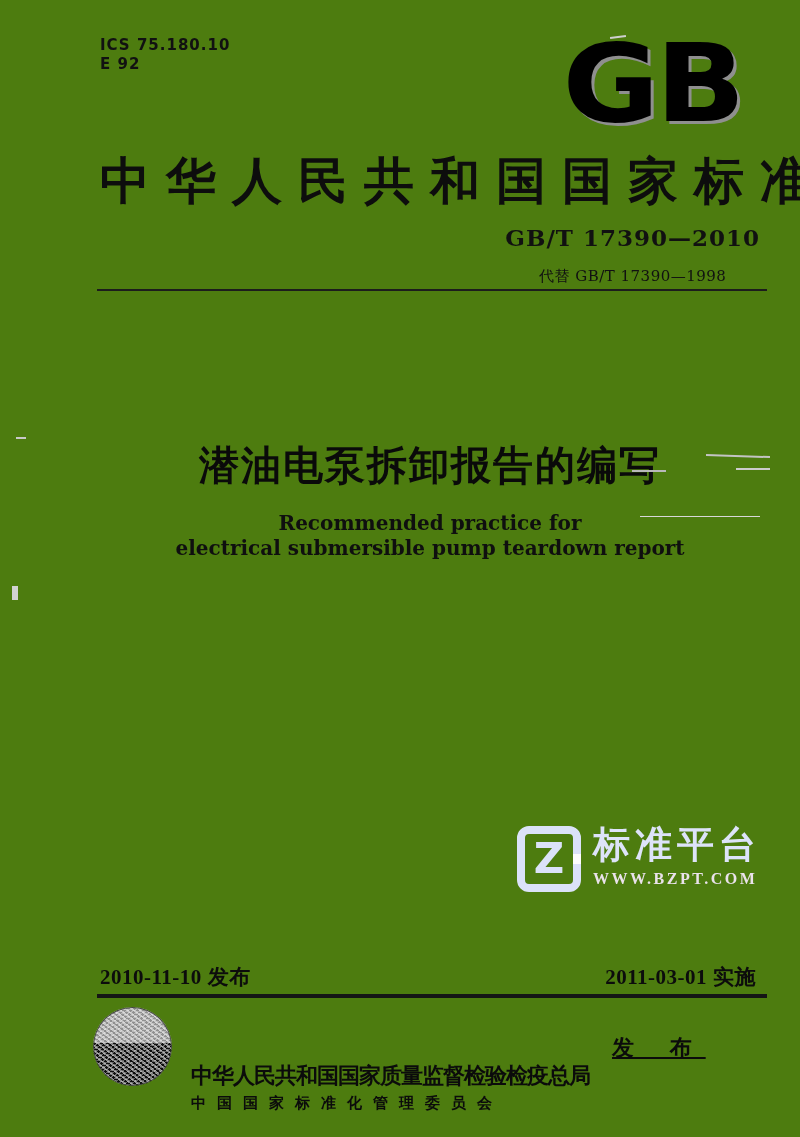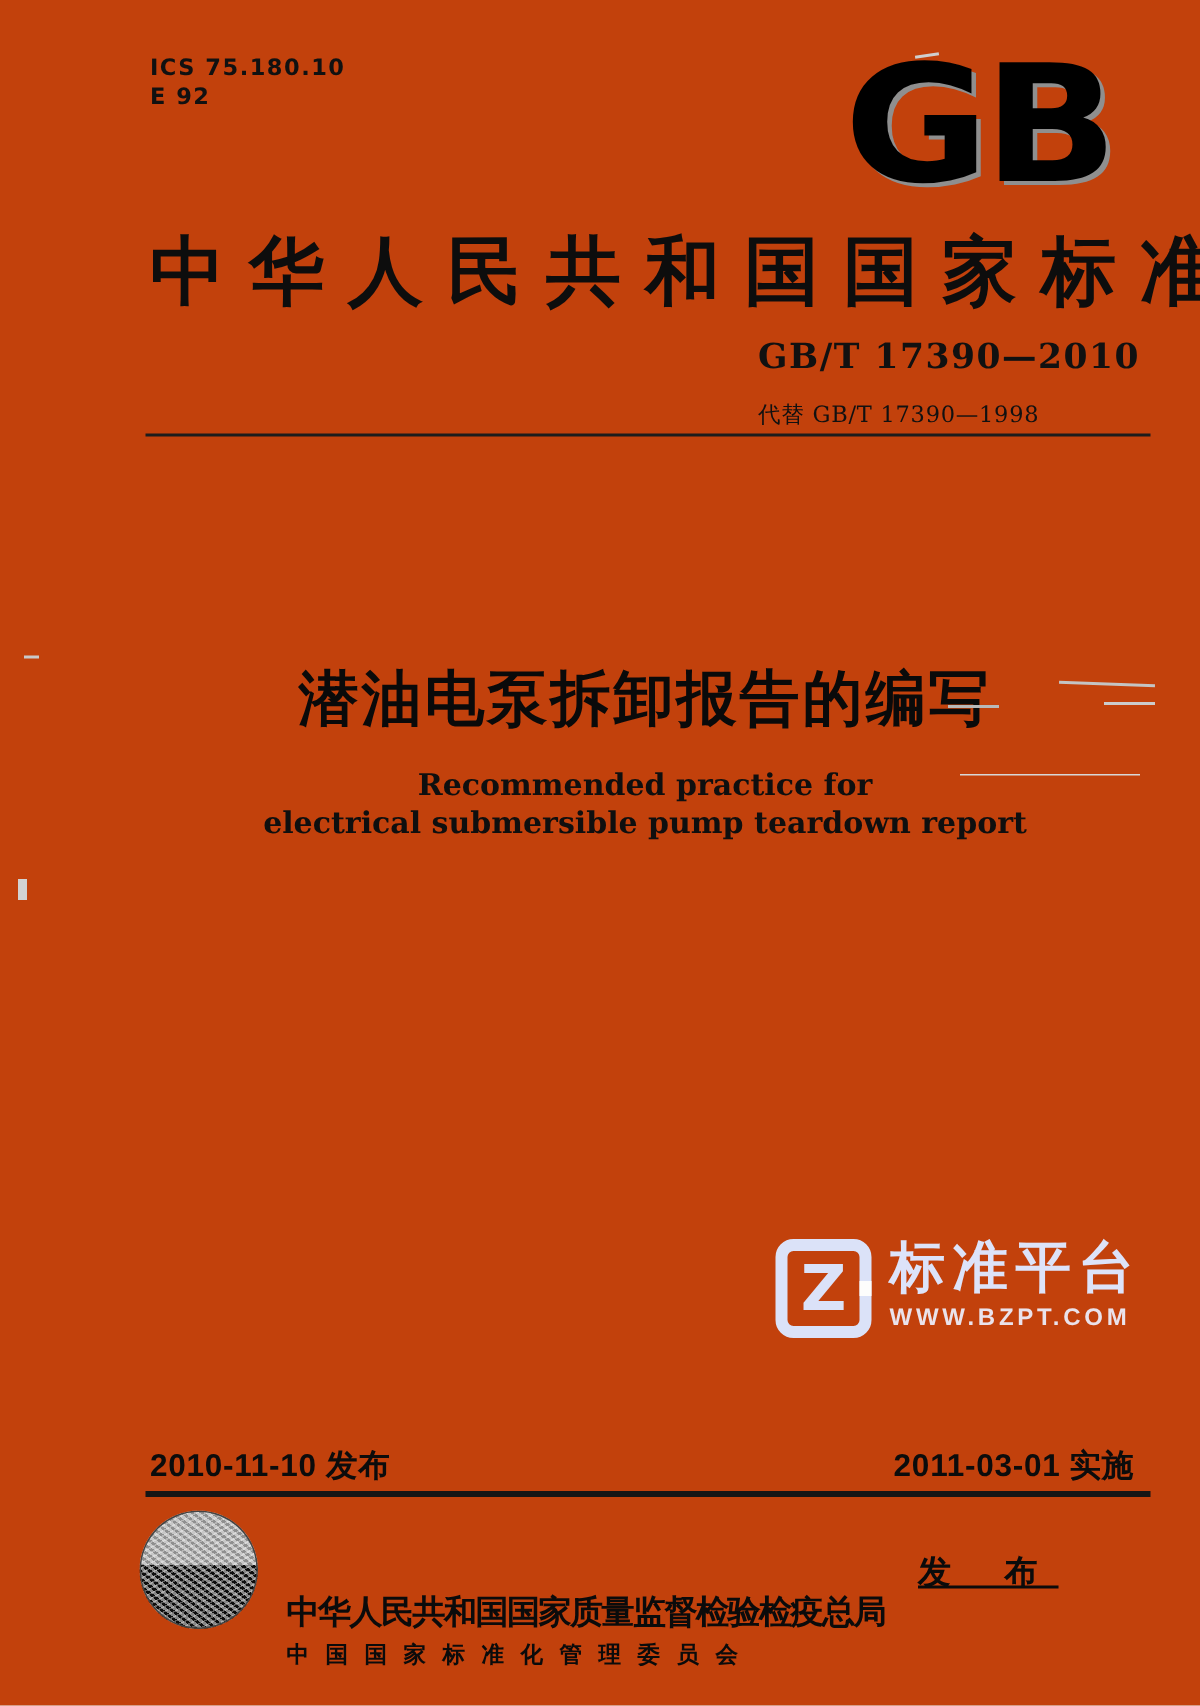--- a/index.html
+++ b/index.html
@@ -1,18 +1,18 @@
 <!DOCTYPE html>
 <html><head>
 <meta charset="utf-8">
 <style>
   html,body { margin:0; padding:0; background:#e8e8e8; }
   .page {
     position:relative; width:800px; height:1137px; margin:0 auto;
-    background:#c2410c; overflow:hidden;
+    background:#4d7c0f; overflow:hidden;
     font-family:"Liberation Sans", sans-serif; color:#111;
   }
 
   
   .ics-block {
     position:absolute; left:100px; top:36px;
     font-family:"DejaVu Sans", sans-serif; font-weight:bold;
     font-size:15px; line-height:19px; letter-spacing:1px;
   }
 
@@ -26,21 +26,21 @@
     transform:scaleY(0.92);
   }
 
   
   .std-title {
     position:absolute; left:100px; top:148px;
     font-family:"DejaVu Serif","Liberation Serif",serif; font-weight:bold;
     font-size:50px; letter-spacing:16px; white-space:nowrap; color:#0d0d0d;
   }
 
-  .std-number { position:absolute; right:40px; top:224px; text-align:left; }
+  .std-number { position:absolute; right:40px; top:224px; text-align:center; }
   .std-number .num-main {
     font-family:"DejaVu Serif","Liberation Serif",serif;
     font-weight:bold; font-size:23px; letter-spacing:1px;
   }
   .std-number .num-sub {
     font-family:"DejaVu Serif","Liberation Serif",serif;
     font-size:15px; margin-top:16px; letter-spacing:0.5px;
   }
 
   .rule-top {
@@ -73,27 +73,27 @@
   .wm-logo::after { 
     content:""; position:absolute; right:-8px; top:40%; width:8px; height:20%;
     background:#fdfdfc;
   }
   .wm-text { margin-left:12px; }
   .wm-name {
     font-family:"DejaVu Sans",sans-serif; font-weight:bold;
     font-size:37px; line-height:38px; letter-spacing:5px; color:#dde3f9;text-align:center;
   }
   .wm-url {
-    font-family:Liberation Sans, sans-serif; font-weight:bold;
+    font-family:Liberation Serif, serif; font-weight:bold;
     font-size:16px; letter-spacing:2.5px; color:#eae2eb; margin-top:6px;
   }
 
   
   .date-left, .date-right {
-    position:absolute; top:963px; font-family:Liberation Sans, sans-serif;
+    position:absolute; top:963px; font-family:Liberation Serif, serif;
     font-weight:bold; font-size:21px; letter-spacing:0.5px; color:#0c0c0c;
   }
   .date-left { left:100px; }
   .date-right { right:38px;text-align:center; }
   .date-left span, .date-right span { margin-right:6px; }
 
   .rule-bottom {
     position:absolute; left:97px; right:33px; top:994px; height:4px;
     background:#151515;
   }

